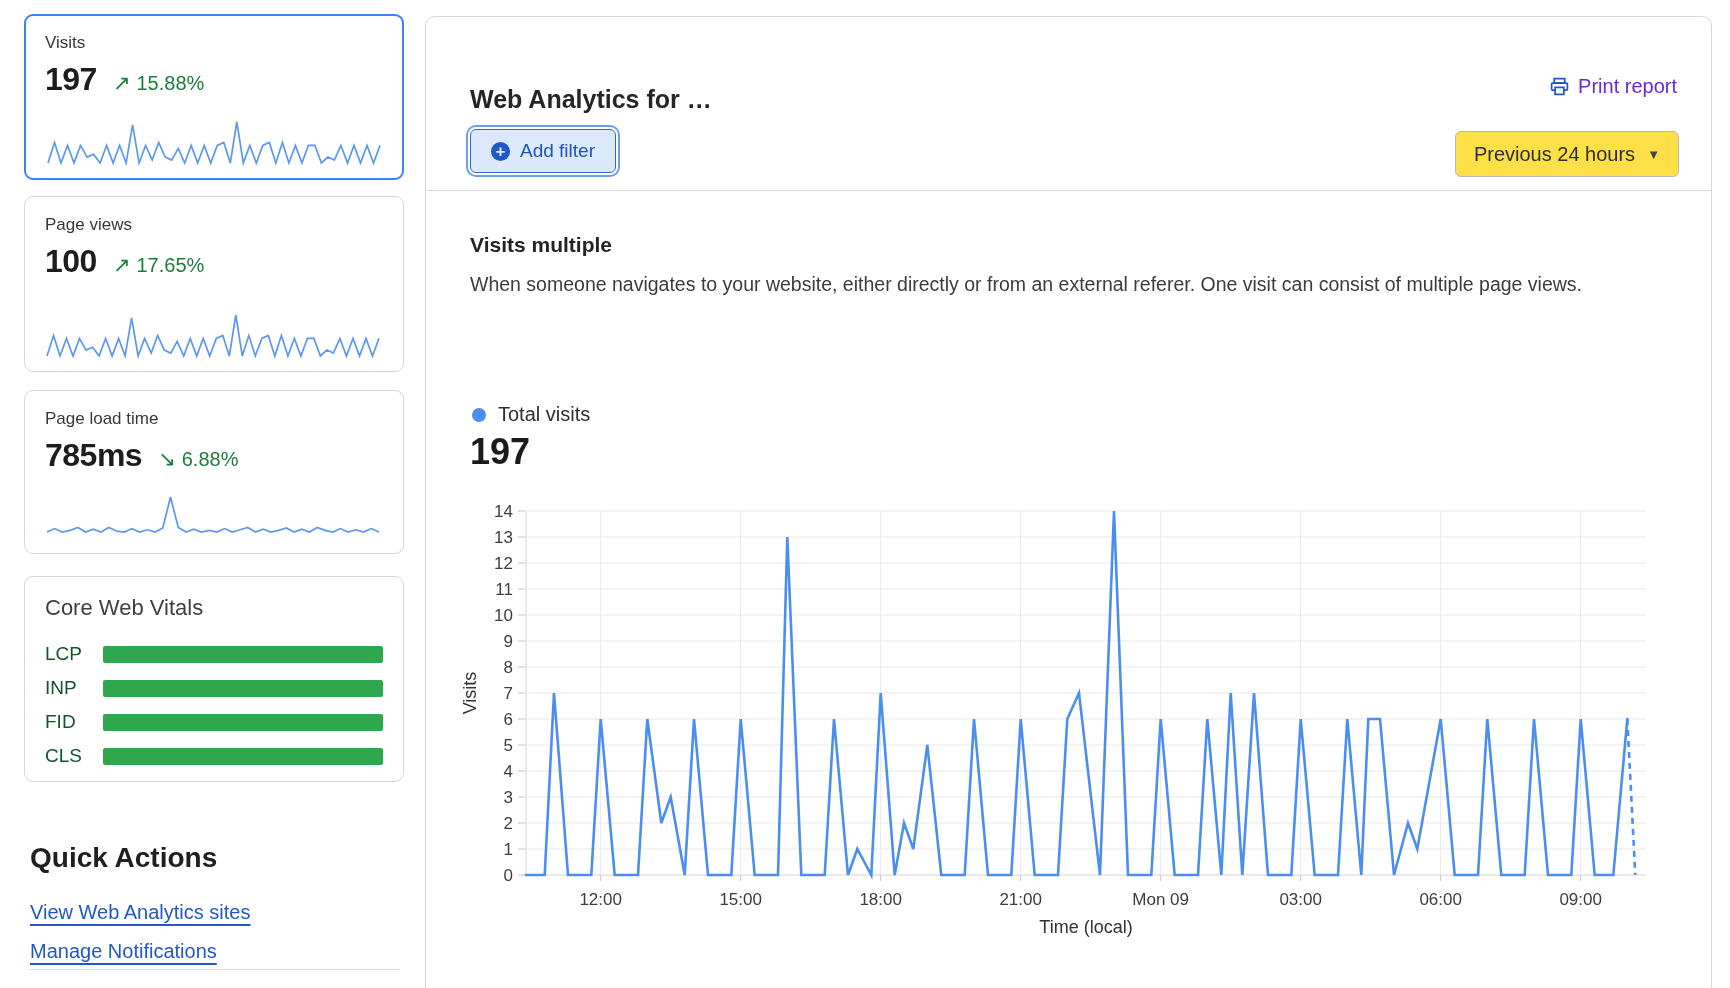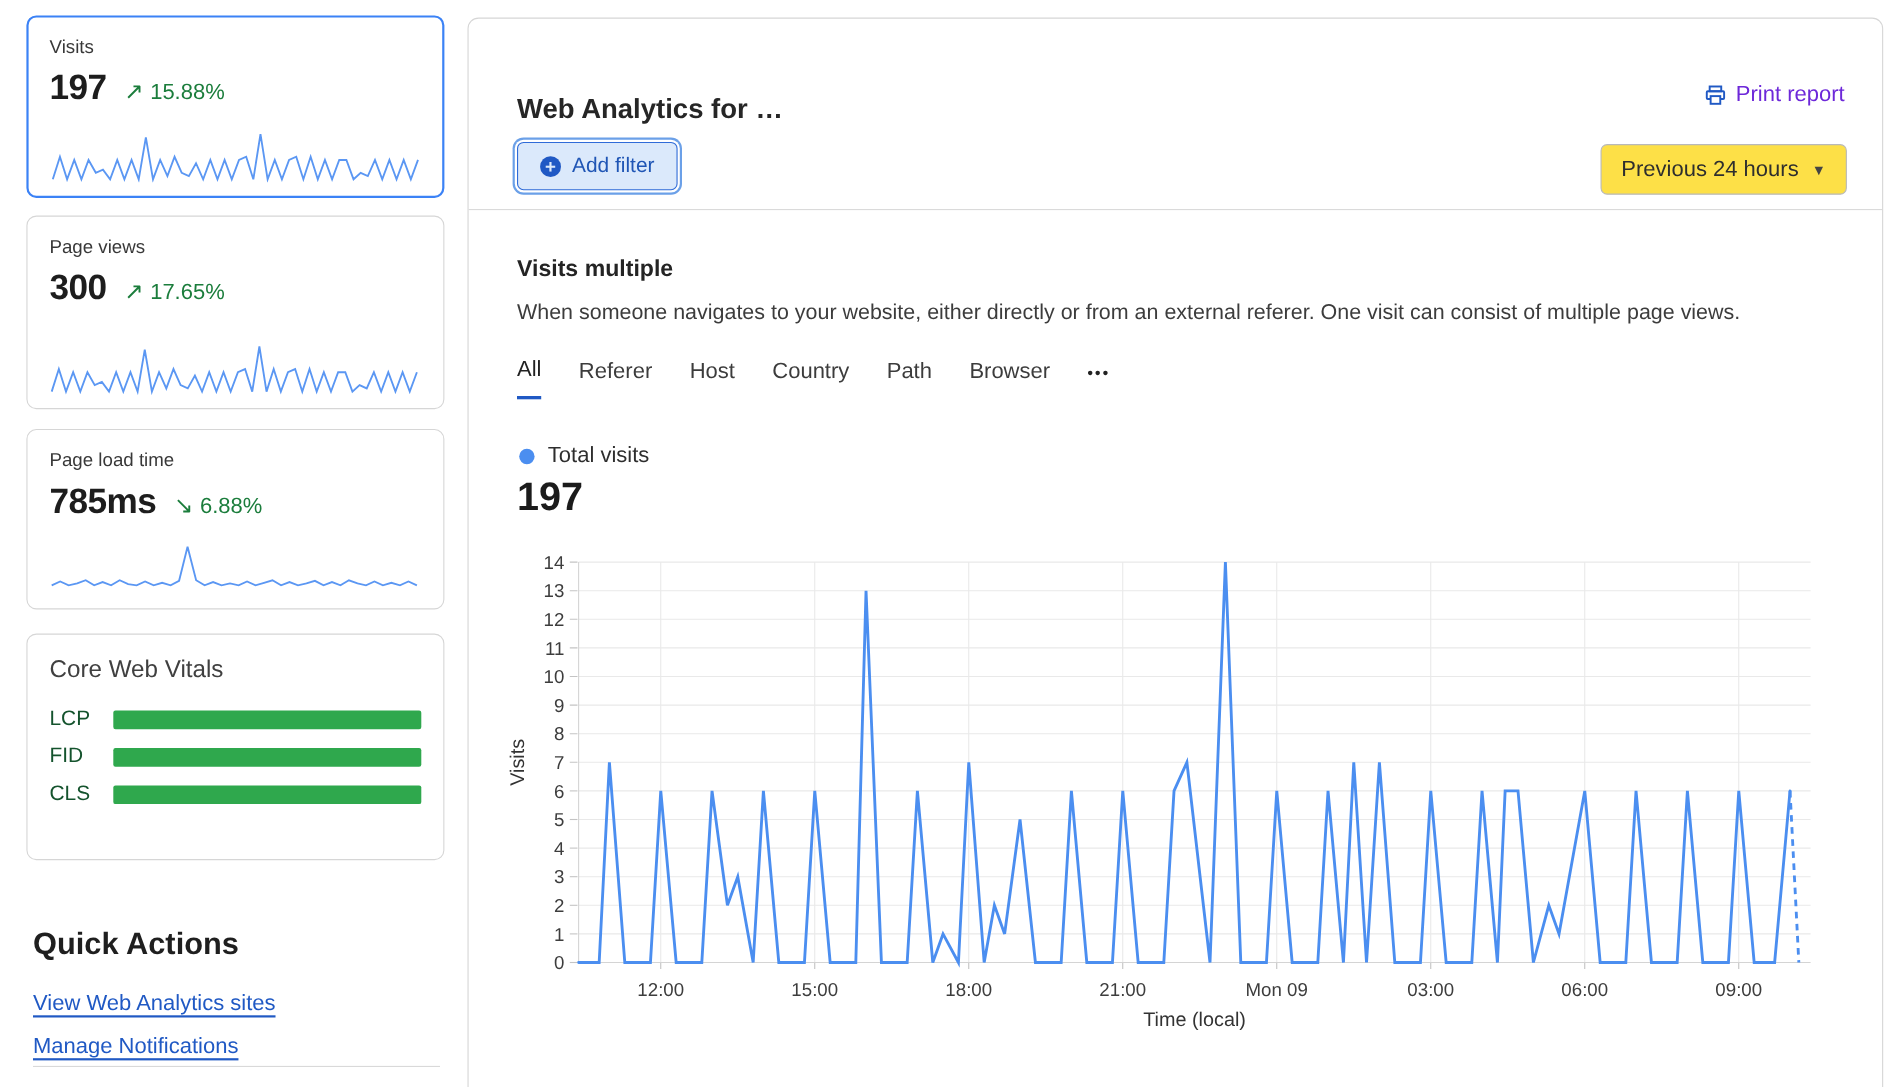--- a/index.html
+++ b/index.html
@@ -73,21 +73,21 @@
       <span class="stat-trend"><span class="arrow">↗</span><span>15.88%</span></span>
     </div>
     <svg class="spark" viewBox="0 0 336 48">
         <polyline points="2.0,45.0 8.5,24.5 15.0,45.0 21.5,27.4 28.0,45.0 34.5,27.4 41.1,39.1 47.6,36.2 54.1,45.0 60.6,27.4 67.1,45.0 73.6,27.4 80.1,45.0 86.6,6.9 93.1,45.0 99.6,27.4 106.2,42.1 112.7,24.5 119.2,39.1 125.7,42.1 132.2,30.4 138.7,45.0 145.2,27.4 151.7,45.0 158.2,27.4 164.7,45.0 171.3,27.4 177.8,24.5 184.3,45.0 190.8,4.0 197.3,45.0 203.8,27.4 210.3,45.0 216.8,27.4 223.3,24.5 229.8,45.0 236.4,24.5 242.9,45.0 249.4,27.4 255.9,45.0 262.4,27.4 268.9,27.4 275.4,45.0 281.9,39.1 288.4,42.1 294.9,27.4 301.5,45.0 308.0,27.4 314.5,45.0 321.0,27.4 327.5,45.0 334.0,27.4" fill="none" stroke="#5b97f3" stroke-width="1.7" stroke-linejoin="miter"></polyline>
       </svg>
   </div>
 
   <div class="stat-card" style="top:196px; height:176px;">
     <div class="stat-label">Page views</div>
     <div class="stat-value-row">
-      <span class="stat-value">300</span>
+      <span class="stat-value">100</span>
       <span class="stat-trend"><span class="arrow">↗</span><span>17.65%</span></span>
     </div>
     <svg class="spark" viewBox="0 0 336 48">
         <polyline points="2.0,45.0 8.5,24.5 15.0,45.0 21.5,27.4 28.0,45.0 34.5,27.4 41.1,39.1 47.6,36.2 54.1,45.0 60.6,27.4 67.1,45.0 73.6,27.4 80.1,45.0 86.6,6.9 93.1,45.0 99.6,27.4 106.2,42.1 112.7,24.5 119.2,39.1 125.7,42.1 132.2,30.4 138.7,45.0 145.2,27.4 151.7,45.0 158.2,27.4 164.7,45.0 171.3,27.4 177.8,24.5 184.3,45.0 190.8,4.0 197.3,45.0 203.8,24.5 210.3,45.0 216.8,27.4 223.3,24.5 229.8,45.0 236.4,24.5 242.9,45.0 249.4,27.4 255.9,45.0 262.4,27.4 268.9,27.4 275.4,45.0 281.9,39.1 288.4,42.1 294.9,27.4 301.5,45.0 308.0,27.4 314.5,45.0 321.0,27.4 327.5,45.0 334.0,27.4" fill="none" stroke="#5b97f3" stroke-width="1.7" stroke-linejoin="miter"></polyline>
       </svg>
   </div>
 
   <div class="stat-card" style="top:390px; height:164px;">
     <div class="stat-label">Page load time</div>
     <div class="stat-value-row">
@@ -97,20 +97,24 @@
     <svg class="spark" viewBox="0 0 336 48">
         <polyline points="2.0,39.1 9.7,35.6 17.4,39.1 25.2,37.4 32.9,34.5 40.6,39.1 48.3,36.2 56.0,39.1 63.8,34.5 71.5,38.0 79.2,39.1 86.9,35.6 94.7,39.1 102.4,36.8 110.1,39.1 117.8,35.0 125.5,4.0 133.3,34.5 141.0,39.1 148.7,36.2 156.4,39.1 164.1,37.4 171.9,39.1 179.6,35.6 187.3,39.1 195.0,36.8 202.7,34.5 210.5,39.1 218.2,36.2 225.9,39.1 233.6,37.4 241.3,35.0 249.1,39.1 256.8,36.2 264.5,39.1 272.2,34.5 280.0,37.4 287.7,39.1 295.4,35.6 303.1,39.1 310.8,36.8 318.6,39.1 326.3,35.6 334.0,39.1" fill="none" stroke="#5b97f3" stroke-width="1.7" stroke-linejoin="miter"></polyline>
       </svg>
   </div>
 
   <div class="stat-card" style="top:576px; height:206px; cursor:default;">
     <div class="cwv-title">Core Web Vitals</div>
     <div class="cwv-rows">
       <div class="cwv-row">
         <span class="cwv-label">LCP</span>
+        <div class="cwv-bar"></div>
+      </div>
+      <div class="cwv-row">
+        <span class="cwv-label">INP</span>
         <div class="cwv-bar"></div>
       </div>
       <div class="cwv-row">
         <span class="cwv-label">FID</span>
         <div class="cwv-bar"></div>
       </div>
       <div class="cwv-row">
         <span class="cwv-label">CLS</span>
         <div class="cwv-bar"></div>
       </div>
@@ -146,29 +150,20 @@
   <div id="time-range">
     <span>Previous 24 hours</span>
     <span class="caret">▼</span>
   </div>
 
   <div id="header-divider"></div>
 
   <div id="summary-title">Visits multiple</div>
   <div id="summary-desc">When someone navigates to your website, either directly or from an external referer. One visit can consist of multiple page views.</div>
 
-  <div id="tabs">
-    <span class="tab active">All</span>
-    <span class="tab">Referer</span>
-    <span class="tab">Host</span>
-    <span class="tab">Country</span>
-    <span class="tab">Path</span>
-    <span class="tab">Browser</span>
-    <span class="tab-more">•••</span>
-  </div>
 
   <div id="legend">
     <span class="dot"></span>
     <span class="label">Total visits</span>
   </div>
   <div id="total-visits">197</div>
 
   <div id="chart-wrap">
     <svg id="chart" width="1220" height="500" viewBox="0 0 1220 500">
         <line x1="66" y1="380" x2="1186" y2="380" stroke="#d4d4d4" stroke-width="1"></line>

